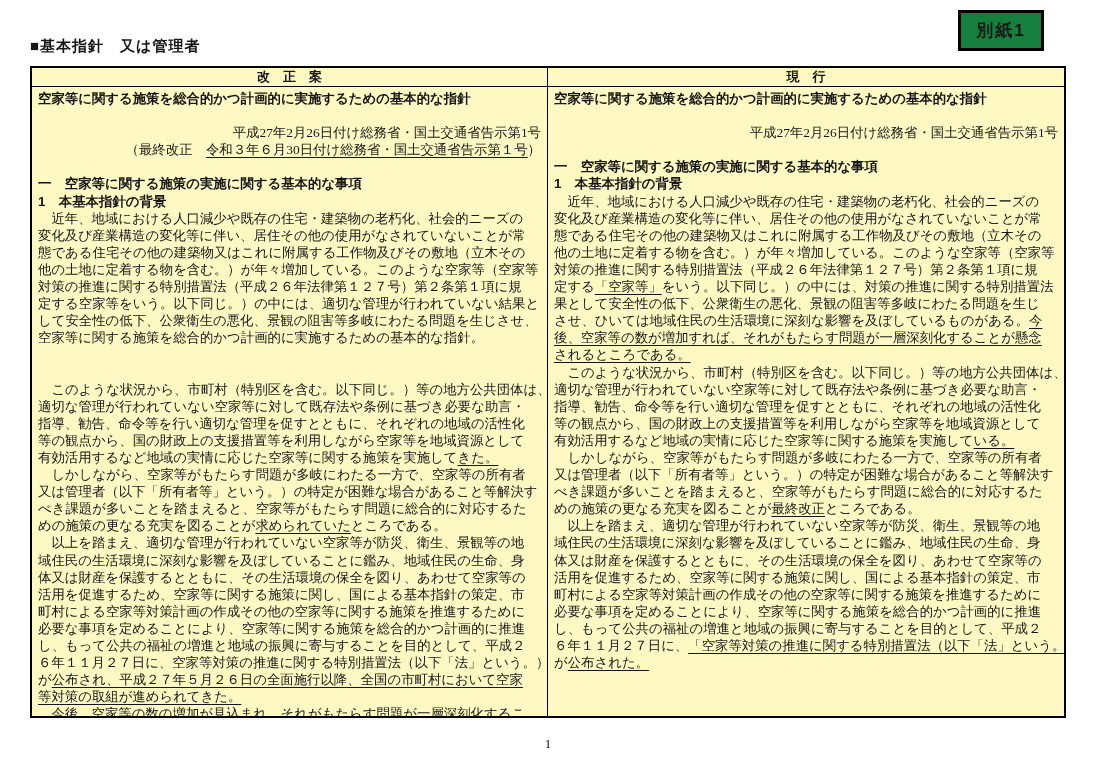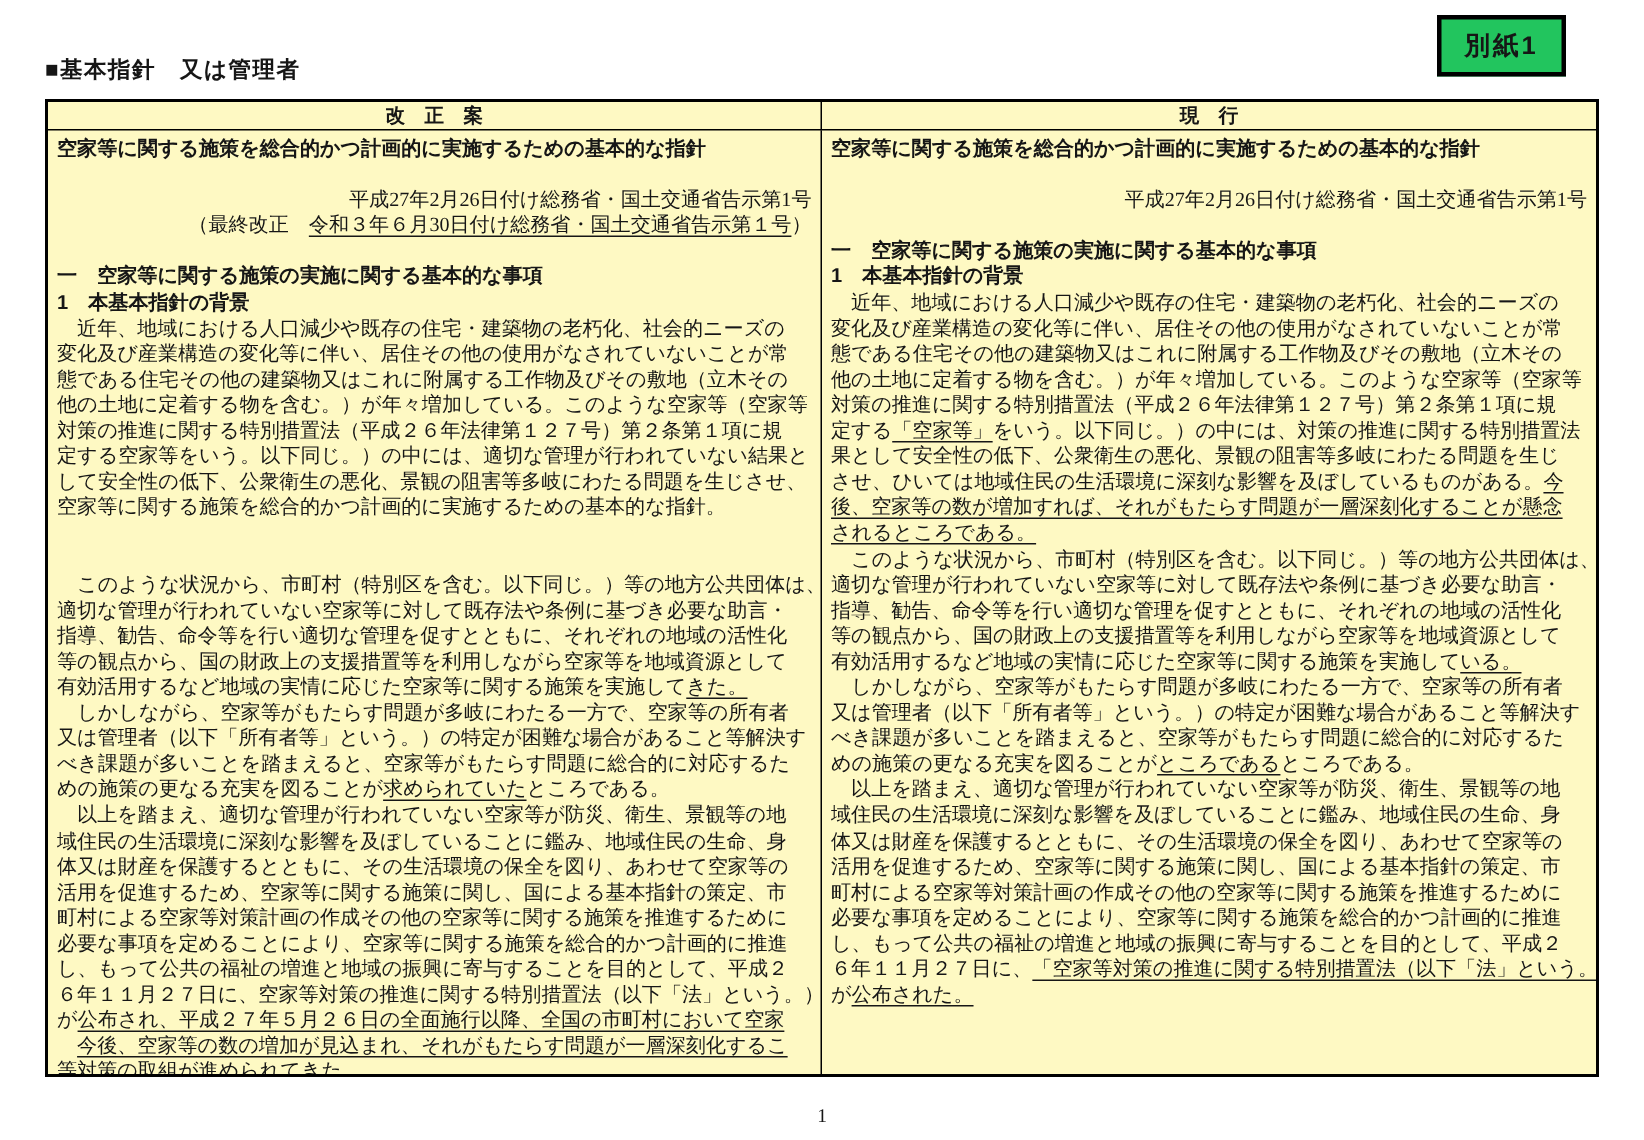--- a/index.html
+++ b/index.html
@@ -7,21 +7,21 @@
   body { position:relative; color:#161616; font-family:"Liberation Serif","DejaVu Serif",serif; }
   .page { position:absolute; inset:0; background:#fff; }
 
   .doc-title {
     position:absolute; left:30px; top:37px;
     font-family:"Liberation Sans","DejaVu Sans",sans-serif;
     font-weight:bold; font-size:15px; letter-spacing:1px;
   }
   .badge {
     position:absolute; left:958px; top:10px; width:86px; height:41px;
-    border:3px solid #000; background:#22c55e;
+    border:3px solid #000; background:#15803d;
     display:flex; align-items:center; justify-content:center;
     font-family:"Liberation Sans","DejaVu Sans",sans-serif;
     font-weight:bold; font-size:17px; letter-spacing:2px;
   }
 
   .cmp-table {
     position:absolute; left:30px; top:66px; width:1036px; height:652px;
     border:2px solid #000;
     display:grid; grid-template-columns:1fr 1fr; grid-template-rows:19px 1fr;
     background:#fef9c3;
@@ -96,22 +96,22 @@
           <div class="line"><span>めの施策の更なる充実を図ることが</span><span class="u">求められていた</span><span>ところである。</span></div>
           <div class="line"><span>　以上を踏まえ、適切な管理が行われていない空家等が防災、衛生、景観等の地</span></div>
           <div class="line"><span>域住民の生活環境に深刻な影響を及ぼしていることに鑑み、地域住民の生命、身</span></div>
           <div class="line"><span>体又は財産を保護するとともに、その生活環境の保全を図り、あわせて空家等の</span></div>
           <div class="line"><span>活用を促進するため、空家等に関する施策に関し、国による基本指針の策定、市</span></div>
           <div class="line"><span>町村による空家等対策計画の作成その他の空家等に関する施策を推進するために</span></div>
           <div class="line"><span>必要な事項を定めることにより、空家等に関する施策を総合的かつ計画的に推進</span></div>
           <div class="line"><span>し、もって公共の福祉の増進と地域の振興に寄与することを目的として、平成２</span></div>
           <div class="line"><span>６年１１月２７日に、空家等対策の推進に関する特別措置法（以下「法」という。）</span></div>
           <div class="line"><span>が</span><span class="u">公布され、平成２７年５月２６日の全面施行以降、全国の市町村において空家</span></div>
+          <div class="line"><span class="u">等対策の取組が進められてきた。</span></div>
           <div class="line"><span>　</span><span class="u">今後、空家等の数の増加が見込まれ、それがもたらす問題が一層深刻化するこ</span></div>
-          <div class="line"><span class="u">等対策の取組が進められてきた。</span></div>
         </div>
     </div>
 
     <div class="cell">
       <div class="line cell-title">空家等に関する施策を総合的かつ計画的に実施するための基本的な指針</div>
       <div class="line">&nbsp;</div>
       <div class="line date-line">平成27年2月26日付け総務省・国土交通省告示第1号</div>
       <div class="line">&nbsp;</div>
       <div class="cell-body">
           <div class="line bold-line"><span>一　空家等に関する施策の実施に関する基本的な事項</span></div>
@@ -127,21 +127,21 @@
           <div class="line"><span class="u">後、空家等の数が増加すれば、それがもたらす問題が一層深刻化することが懸念</span></div>
           <div class="line"><span class="u">されるところである。</span></div>
           <div class="line"><span>　このような状況から、市町村（特別区を含む。以下同じ。）等の地方公共団体は、</span></div>
           <div class="line"><span>適切な管理が行われていない空家等に対して既存法や条例に基づき必要な助言・</span></div>
           <div class="line"><span>指導、勧告、命令等を行い適切な管理を促すとともに、それぞれの地域の活性化</span></div>
           <div class="line"><span>等の観点から、国の財政上の支援措置等を利用しながら空家等を地域資源として</span></div>
           <div class="line"><span>有効活用するなど地域の実情に応じた空家等に関する施策を実施して</span><span class="u">いる。</span></div>
           <div class="line"><span>　しかしながら、空家等がもたらす問題が多岐にわたる一方で、空家等の所有者</span></div>
           <div class="line"><span>又は管理者（以下「所有者等」という。）の特定が困難な場合があること等解決す</span></div>
           <div class="line"><span>べき課題が多いことを踏まえると、空家等がもたらす問題に総合的に対応するた</span></div>
-          <div class="line"><span>めの施策の更なる充実を図ることが</span><span class="u">ところである</span><span>ところである。</span></div>
+          <div class="line"><span>めの施策の更なる充実を図ることが</span><span class="u">最終改正</span><span>ところである。</span></div>
           <div class="line"><span>　以上を踏まえ、適切な管理が行われていない空家等が防災、衛生、景観等の地</span></div>
           <div class="line"><span>域住民の生活環境に深刻な影響を及ぼしていることに鑑み、地域住民の生命、身</span></div>
           <div class="line"><span>体又は財産を保護するとともに、その生活環境の保全を図り、あわせて空家等の</span></div>
           <div class="line"><span>活用を促進するため、空家等に関する施策に関し、国による基本指針の策定、市</span></div>
           <div class="line"><span>町村による空家等対策計画の作成その他の空家等に関する施策を推進するために</span></div>
           <div class="line"><span>必要な事項を定めることにより、空家等に関する施策を総合的かつ計画的に推進</span></div>
           <div class="line"><span>し、もって公共の福祉の増進と地域の振興に寄与することを目的として、平成２</span></div>
           <div class="line"><span>６年１１月２７日に、</span><span class="u">「空家等対策の推進に関する特別措置法（以下「法」という。）」</span></div>
           <div class="line"><span>が</span><span class="u">公布された。</span></div>
         </div>

